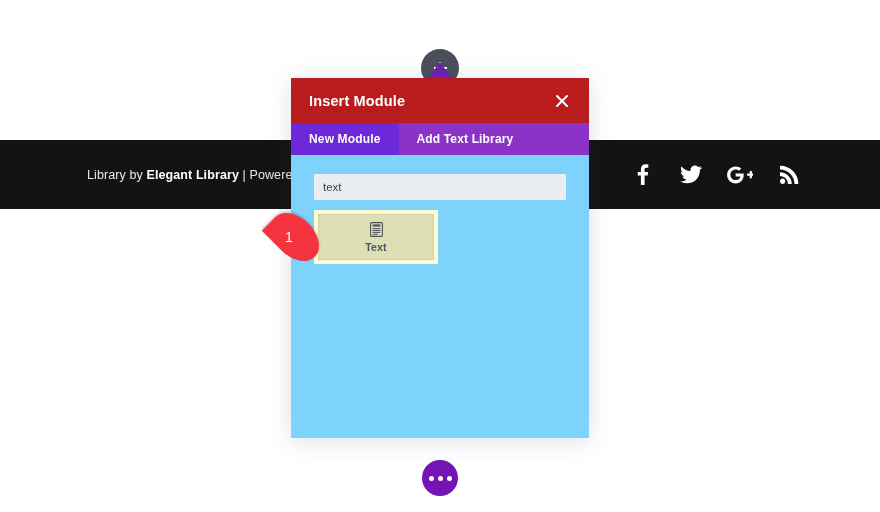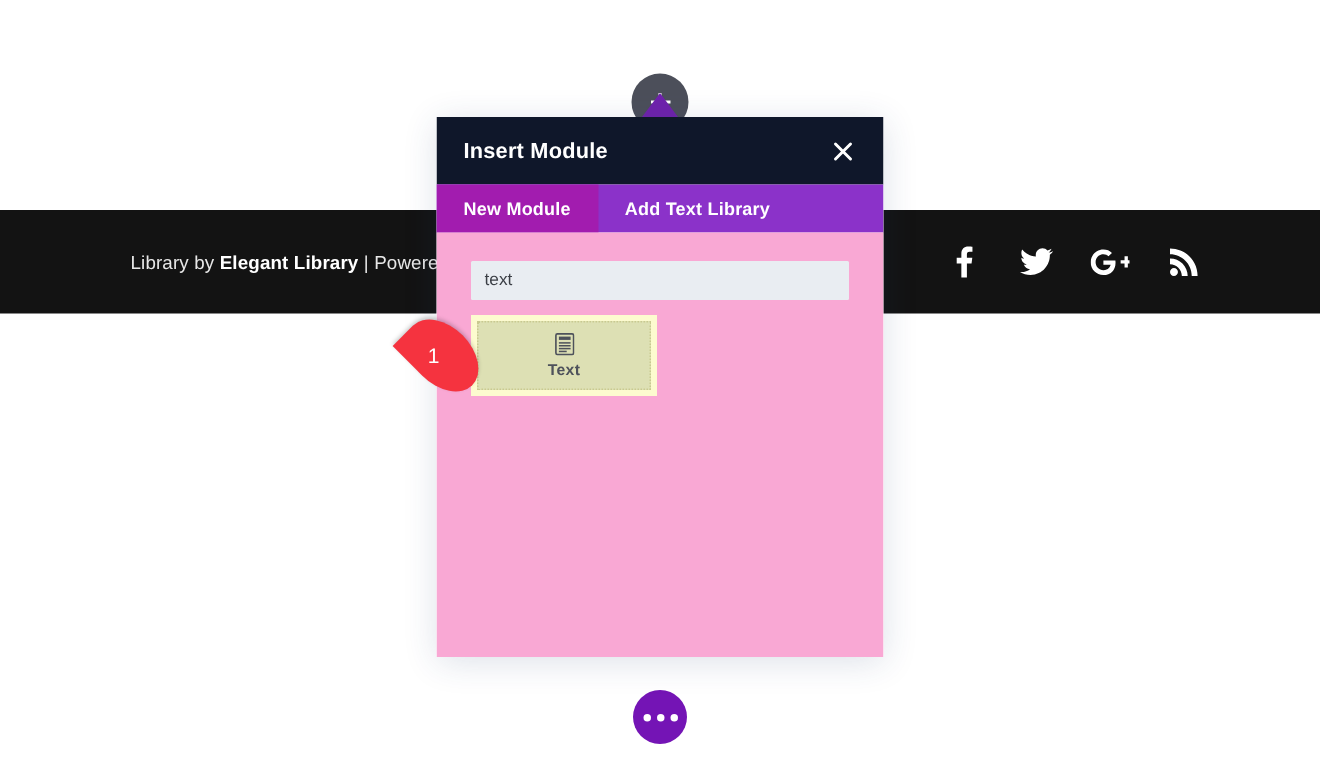--- a/index.html
+++ b/index.html
@@ -100,21 +100,21 @@
     left:291px; top:78px;
     width:298px; height:360px;
     background:#ffffff;
     box-shadow:0 3px 22px rgba(40,60,110,.16);
     z-index:5;
     display:flex; flex-direction:column;
     overflow:hidden;
   }
   #modal-titlebar {
     height:45px;
-    background:#0f172a;
+    background:#b91c1c;
     display:flex; align-items:center;
     padding:0 17px 0 18px;
     flex:0 0 auto;
   }
   #modal-title {
     color:#ffffff;
     font-size:14.5px;
     font-weight:700;
     letter-spacing:.15px;
     flex:1 1 auto;
@@ -132,25 +132,25 @@
     flex:0 0 auto;
   }
   #modal-tabs .tab {
     display:flex; align-items:center; justify-content:center;
     font-size:12px; font-weight:700;
     color:#ffffff;
     letter-spacing:.15px;
     cursor:pointer;
     padding:0 18px;
   }
-  #modal-tabs .tab.active { background:#a21caf; }
+  #modal-tabs .tab.active { background:#6d28d9; }
 
   #modal-body {
     flex:1 1 auto;
-    background:#f9a8d4;
+    background:#7dd3fc;
     padding:19px 23px 0 23px;
     position:relative;
   }
 
   #module-search-input {
     width:100%;
     height:26px;
     background:#e9edf2;
     border:none;
     outline:none;

